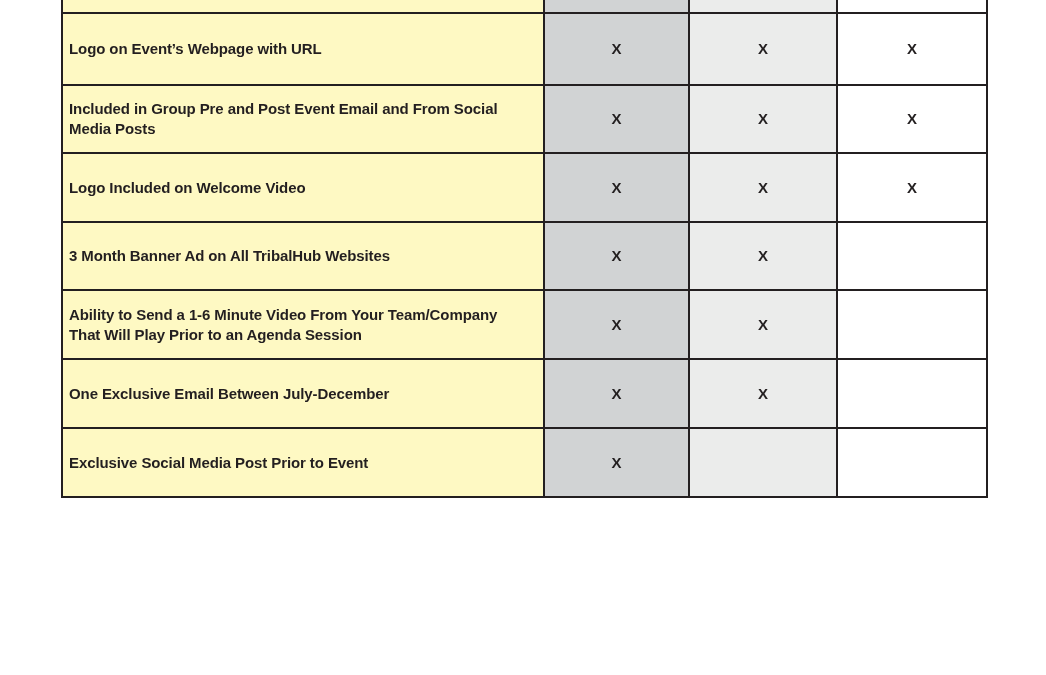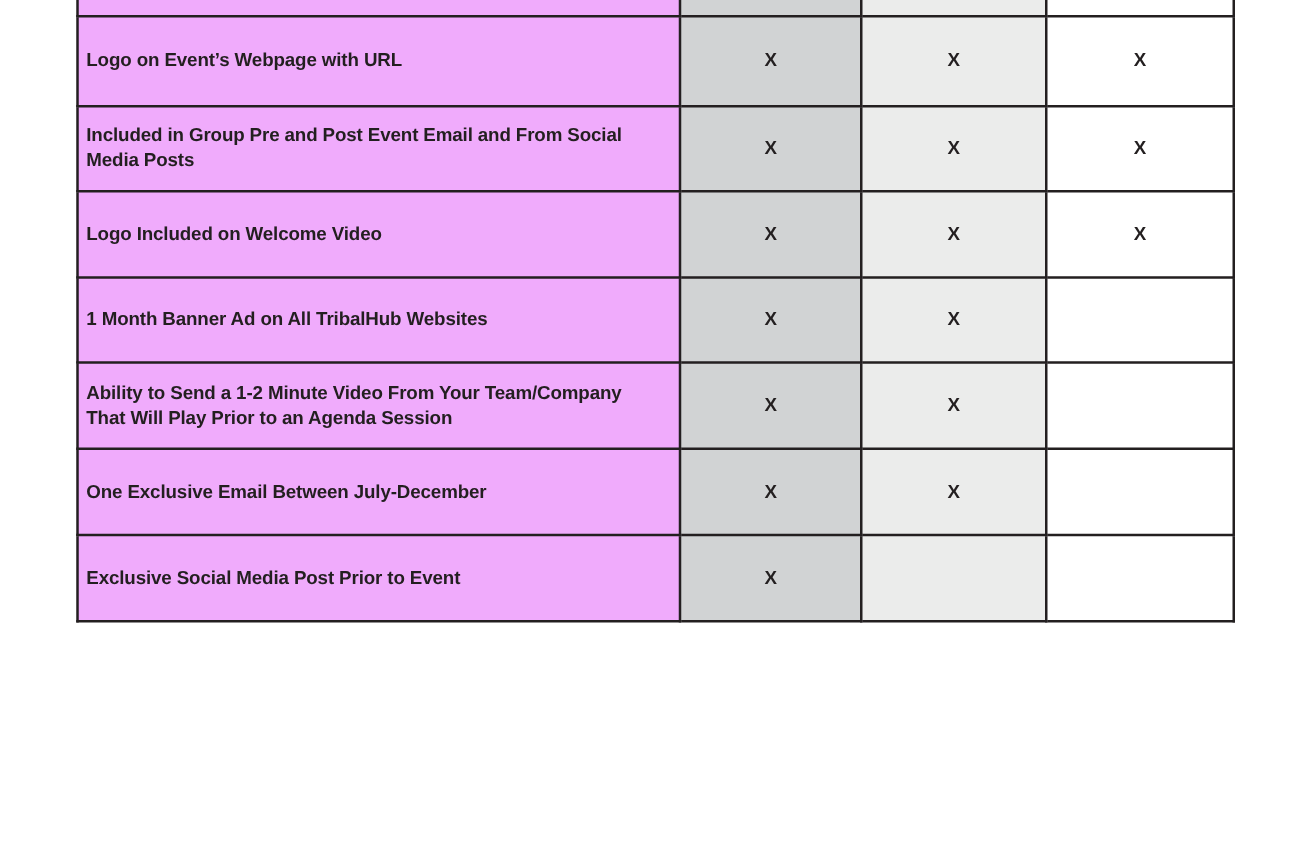--- a/index.html
+++ b/index.html
@@ -29,21 +29,21 @@
     font-weight: bold;
     font-size: 15px;
     line-height: 20px;
     letter-spacing: -0.1px;
     color: var(--text, #231f20);
   }
   
   table.benefits tr:first-child td { border-top: none; }
 
   td.benefit {
-    background: #f0abfc;
+    background: #fef9c3;
     text-align: left;
     padding: 0 22px 0 6px;
   }
   td.tier { text-align: center; padding: 0 4px; }
   td.tier1 { background: var(--tier1-bg, #d1d3d4); }
   td.tier2 { background: var(--tier2-bg, #ebeceb); }
   td.tier3 { background: #ffffff; }
 
   
   tr:nth-child(1)  td { height: 12px; }
@@ -87,27 +87,27 @@
       <td class="tier tier2">X</td>
       <td class="tier tier3">X</td>
     </tr>
     <tr>
       <td class="benefit">Logo Included on Welcome Video</td>
       <td class="tier tier1">X</td>
       <td class="tier tier2">X</td>
       <td class="tier tier3">X</td>
     </tr>
     <tr>
-      <td class="benefit">1 Month Banner Ad on All TribalHub Websites</td>
+      <td class="benefit">3 Month Banner Ad on All TribalHub Websites</td>
       <td class="tier tier1">X</td>
       <td class="tier tier2">X</td>
       <td class="tier tier3"></td>
     </tr>
     <tr>
-      <td class="benefit">Ability to Send a 1-2 Minute Video From Your Team/Company That Will Play Prior to an Agenda Session</td>
+      <td class="benefit">Ability to Send a 1-6 Minute Video From Your Team/Company That Will Play Prior to an Agenda Session</td>
       <td class="tier tier1">X</td>
       <td class="tier tier2">X</td>
       <td class="tier tier3"></td>
     </tr>
     <tr>
       <td class="benefit">One Exclusive Email Between July-December</td>
       <td class="tier tier1">X</td>
       <td class="tier tier2">X</td>
       <td class="tier tier3"></td>
     </tr>

